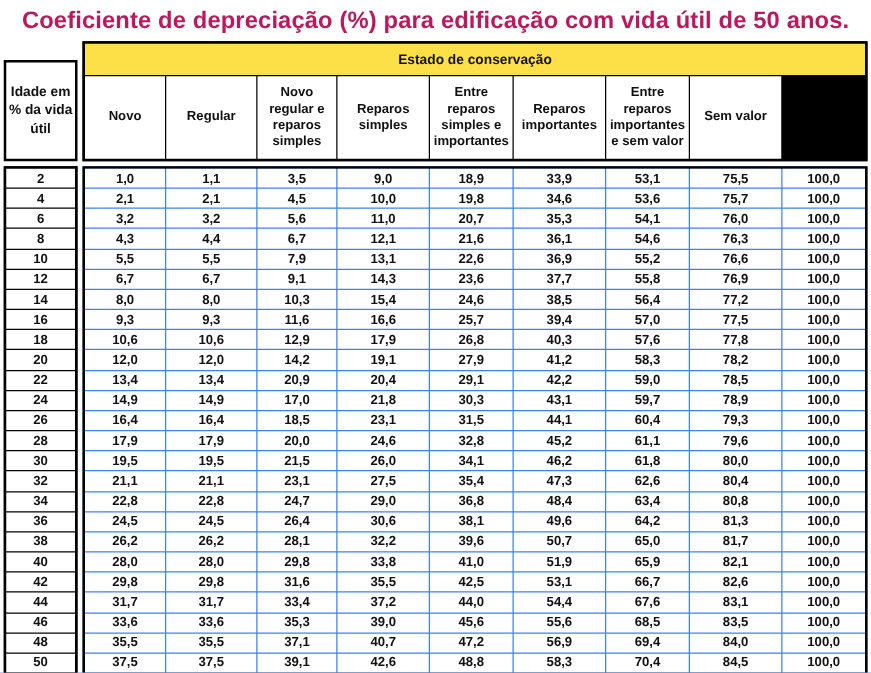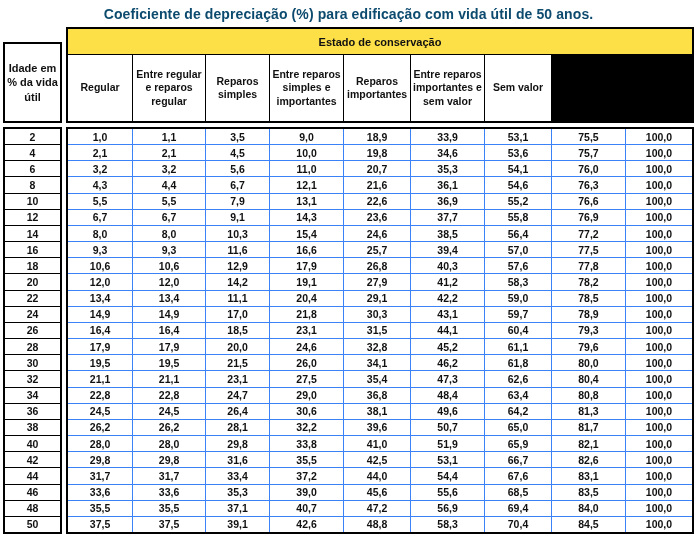--- a/index.html
+++ b/index.html
@@ -2,21 +2,21 @@
 <html><head>
 <meta charset="utf-8">
 <style>
   html, body { margin:0; padding:0; background:#fff; }
   body {
     width:697px; height:538px; overflow:hidden;
     font-family:"Liberation Sans", sans-serif; color:#111;
   }
   .page { width:697px; height:538px; box-sizing:border-box; padding:2px 3px 0 3px; background:#fff; }
   .title {
-    text-align:center; font-weight:bold; font-size:14px; color:#0c4a6e;
+    text-align:center; font-weight:bold; font-size:19px; color:#be185d;
     padding:4px 0 5px 0; letter-spacing:0.1px;
   }
   .grid {
     display:grid;
     grid-template-columns:59px 1fr;
     grid-template-rows:96px 1fr;
     gap:4px;
     height:507px;
     box-sizing:border-box;
     --cols:65fr 73fr 64fr 74fr 67fr 74fr 67fr 74fr 67fr;
@@ -59,22 +59,23 @@
 <div class="page">
   <div class="title">Coeficiente de depreciação (%) para edificação com vida útil de 50 anos.</div>
 
   <div class="grid">
 
     <div class="box corner">Idade em % da vida útil</div>
 
     <div class="box head-right">
       <div class="group-h">Estado de conservação</div>
       <div class="colheads" id="colheads">
+          <div>Novo</div>
           <div>Regular</div>
-          <div>Entre regular e reparos regular</div>
+          <div>Novo regular e reparos simples</div>
           <div>Reparos simples</div>
           <div>Entre reparos simples e importantes</div>
           <div>Reparos importantes</div>
           <div>Entre reparos importantes e sem valor</div>
           <div>Sem valor</div>
         </div>
     </div>
 
     <div class="box body-left" id="ageCol">
         <div>2</div>
@@ -190,21 +191,21 @@
         <div>12,0</div>
         <div>14,2</div>
         <div>19,1</div>
         <div>27,9</div>
         <div>41,2</div>
         <div>58,3</div>
         <div>78,2</div>
         <div>100,0</div>
         <div>13,4</div>
         <div>13,4</div>
-        <div>11,1</div>
+        <div>20,9</div>
         <div>20,4</div>
         <div>29,1</div>
         <div>42,2</div>
         <div>59,0</div>
         <div>78,5</div>
         <div>100,0</div>
         <div>14,9</div>
         <div>14,9</div>
         <div>17,0</div>
         <div>21,8</div>

